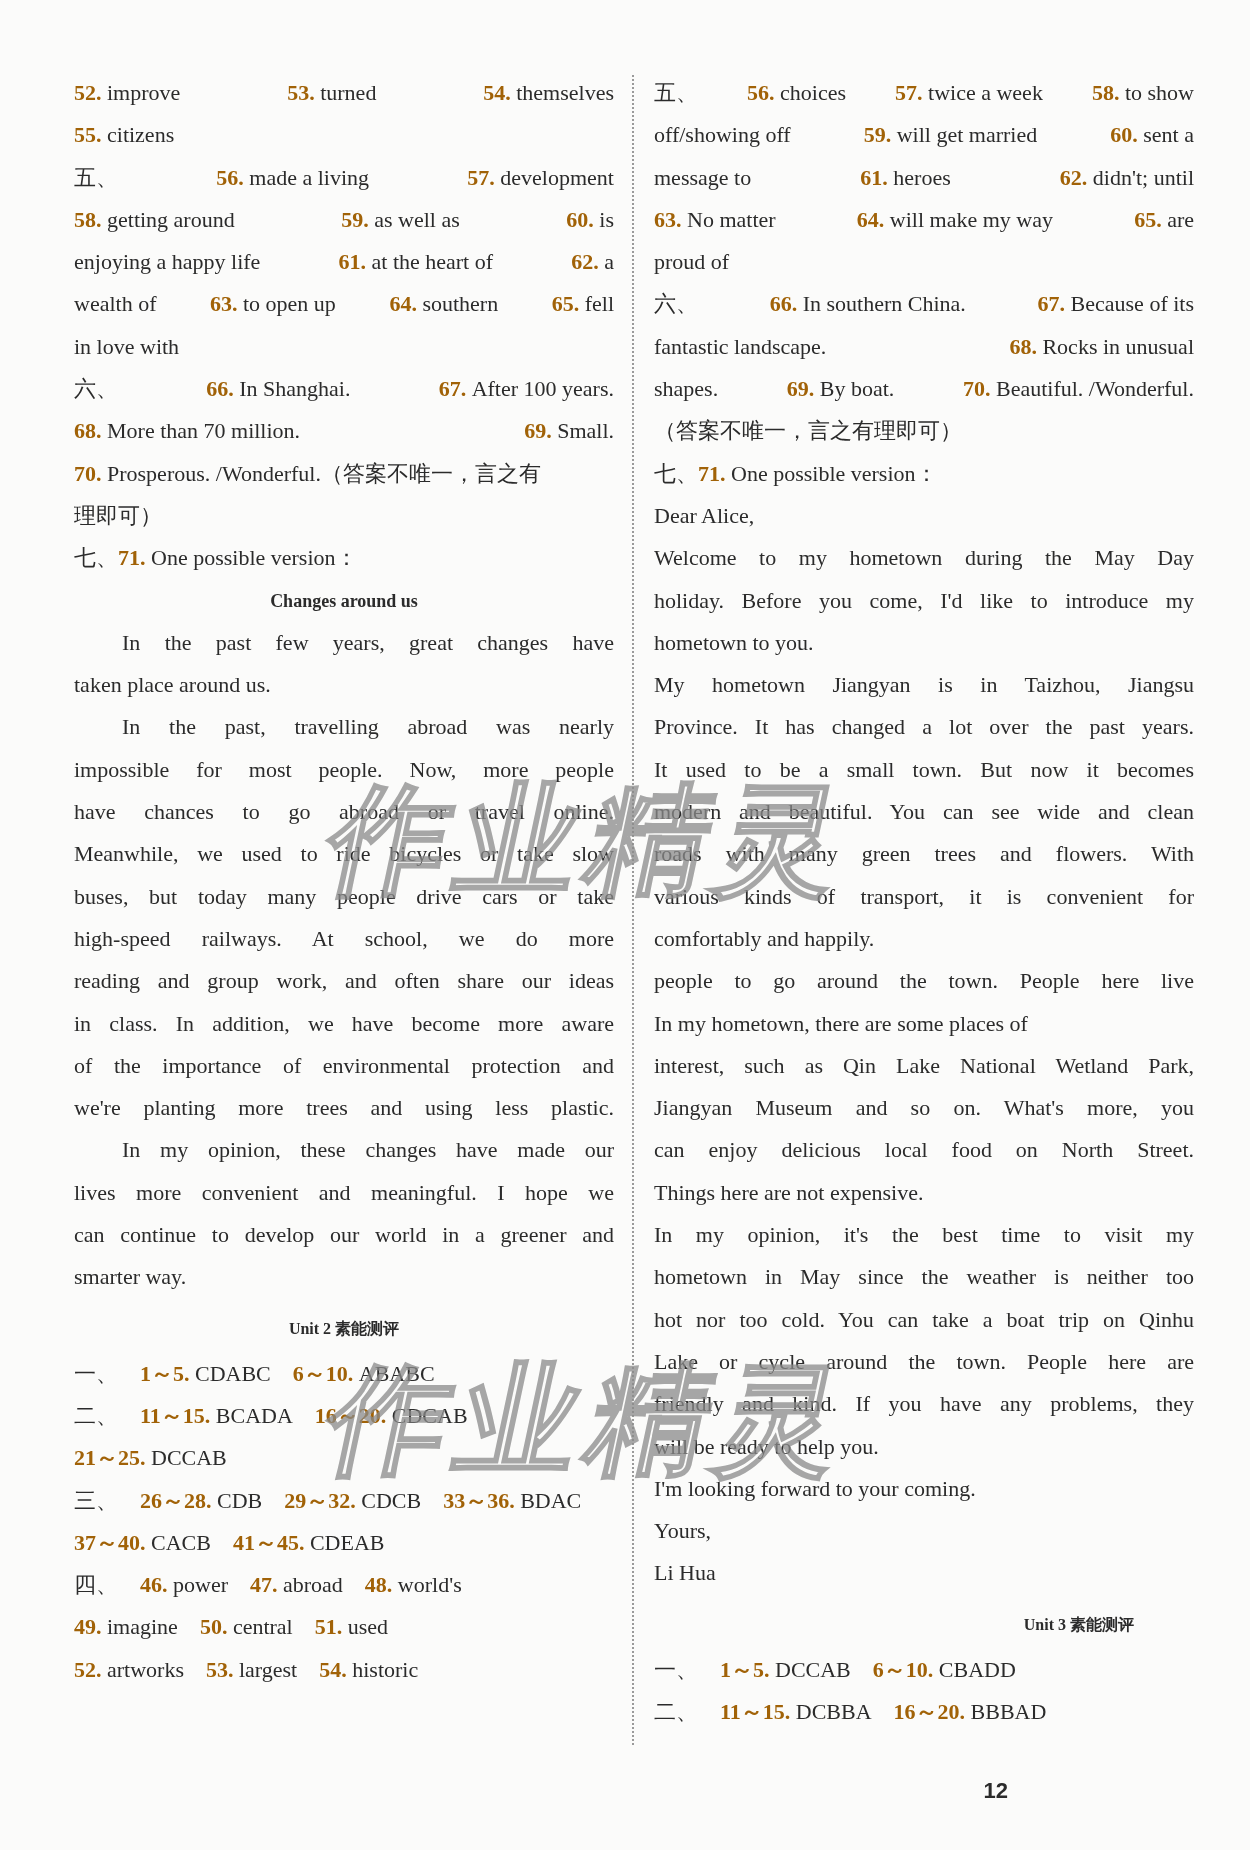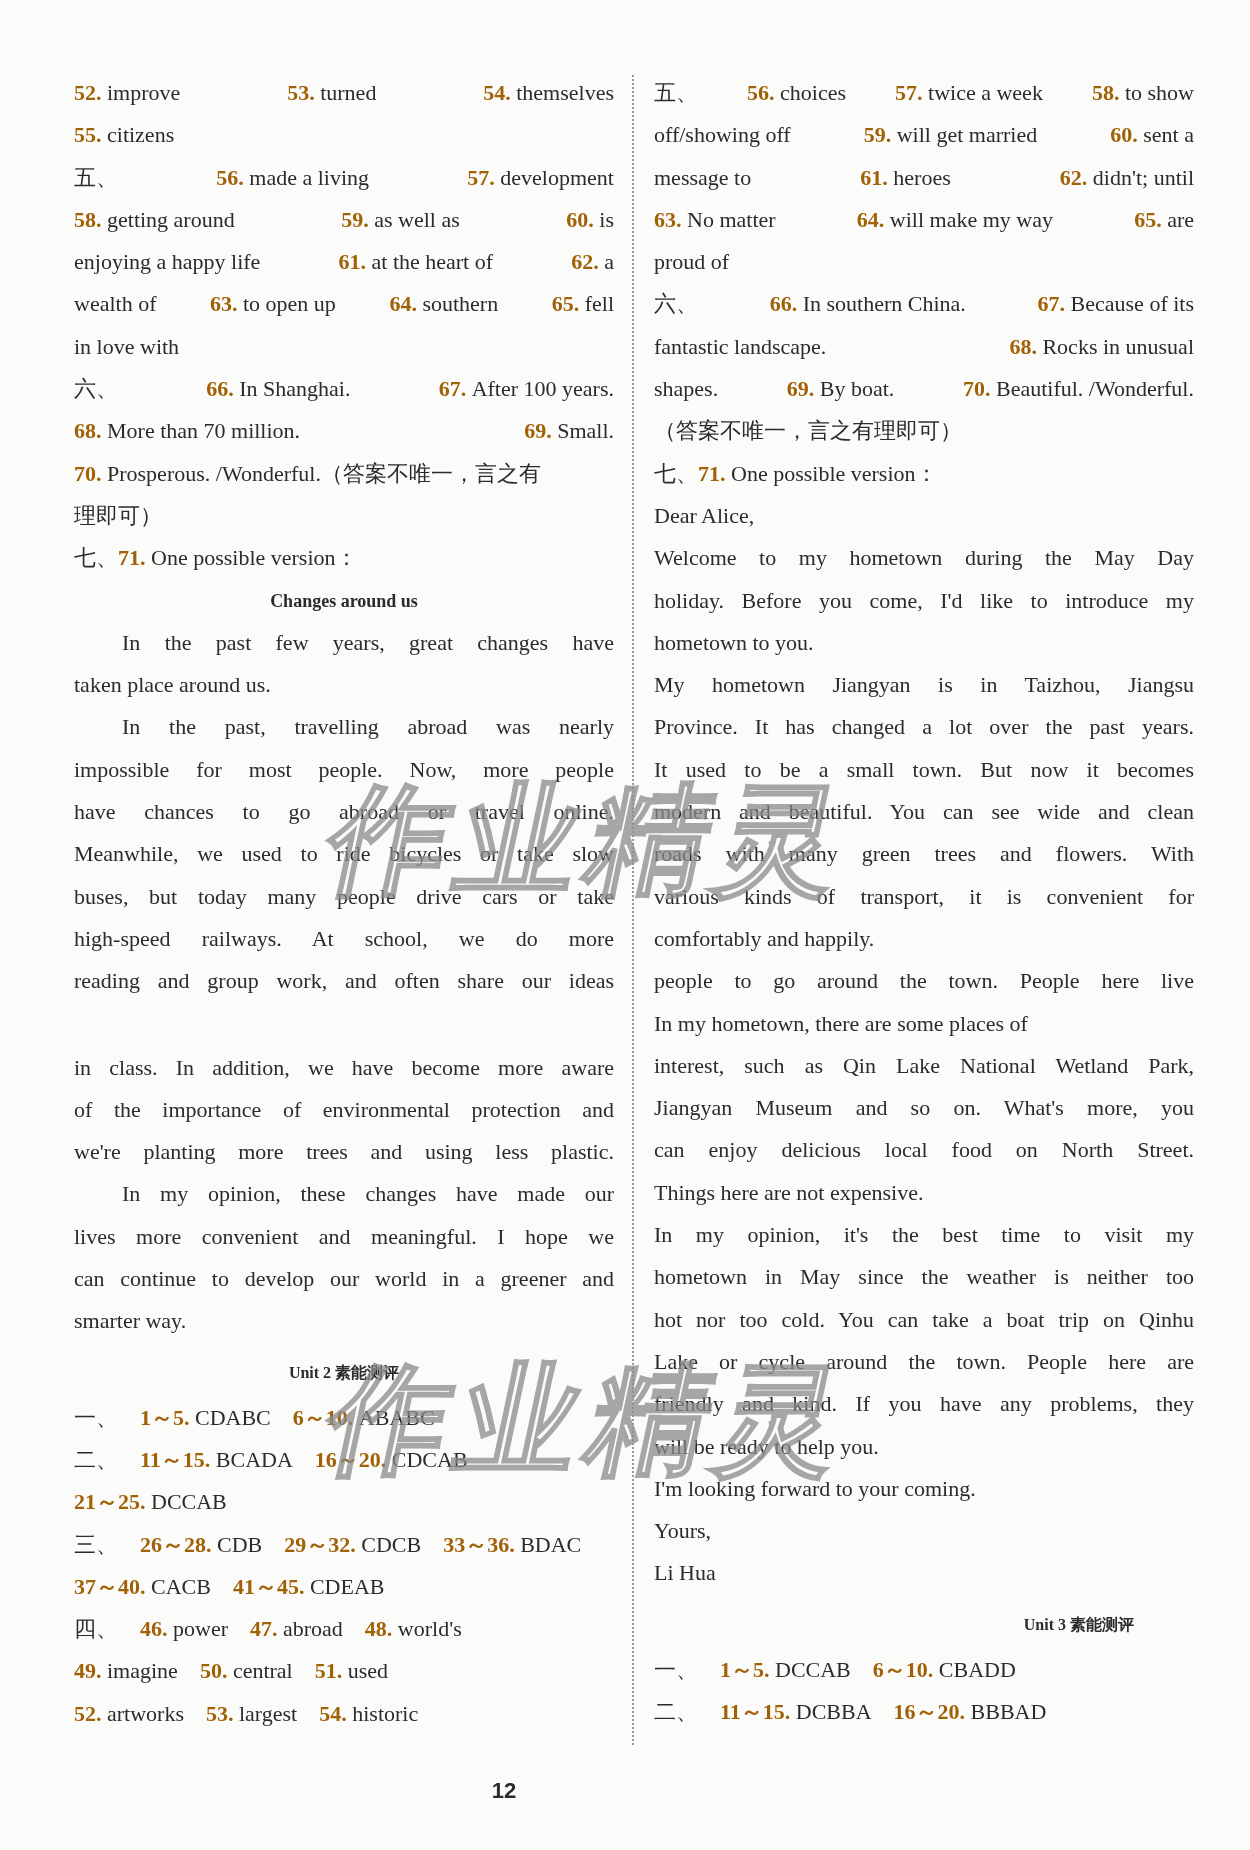--- a/index.html
+++ b/index.html
@@ -14,21 +14,21 @@
     position: absolute; left: 632px; top: 75px; height: 1670px; width: 0;
     border-left: 2px dotted #9a9a9a;
   }
   .line { height: 42.3px; line-height: 42.3px; font-size: 22px; white-space: nowrap; }
   .justify { display: flex; justify-content: space-between; }
   .b { font-weight: bold; color: #a16207; }
   .indent { padding-left: 48px; }
   .title { text-align: center; font-weight: bold; font-size: 18px; }
   .unit-title { text-align: center; font-weight: bold; font-size: 16px; height: 54px; line-height: 60px; }
   .page-number {
-    position: absolute; left: 0; width: 1008px; top: 1778px; text-align: center;
+    position: absolute; left: 0; width: 1008px; top: 1778px; text-align: right;
     font-family: "Liberation Sans", sans-serif; font-weight: bold; font-size: 22px;
   }
   .wm {
     position: absolute; font-family: "DejaVu Sans", sans-serif; font-weight: bold; font-size: 120px;
     color: transparent; -webkit-text-stroke: 2px #8a8a8a; letter-spacing: 10px; transform: skewX(-12deg); opacity: 0.75;
   }
   .gap { display: inline-block; width: 22px; }
 </style>
 </head>
 <body>
@@ -82,21 +82,21 @@
   <div id="left-essay">
       <div class="line indent" style="text-align: justify; text-align-last: justify; white-space: normal;">In the past few years, great changes have</div>
       <div class="line" style="text-align: justify; text-align-last: left; white-space: normal;">taken place around us.</div>
       <div class="line indent" style="text-align: justify; text-align-last: justify; white-space: normal;">In the past, travelling abroad was nearly</div>
       <div class="line" style="text-align: justify; text-align-last: justify; white-space: normal;">impossible for most people. Now, more people</div>
       <div class="line" style="text-align: justify; text-align-last: justify; white-space: normal;">have chances to go abroad or travel online.</div>
       <div class="line" style="text-align: justify; text-align-last: justify; white-space: normal;">Meanwhile, we used to ride bicycles or take slow</div>
       <div class="line" style="text-align: justify; text-align-last: justify; white-space: normal;">buses, but today many people drive cars or take</div>
       <div class="line" style="text-align: justify; text-align-last: justify; white-space: normal;">high-speed railways. At school, we do more</div>
       <div class="line" style="text-align: justify; text-align-last: justify; white-space: normal;">reading and group work, and often share our ideas</div>
-      <div class="line" style="text-align: justify; text-align-last: justify; white-space: normal; margin-top: 44px;">in class. In addition, we have become more aware</div>
+      <div class="line" style="text-align: justify; text-align-last: justify; white-space: normal;">in class. In addition, we have become more aware</div>
       <div class="line" style="text-align: justify; text-align-last: justify; white-space: normal;">of the importance of environmental protection and</div>
       <div class="line" style="text-align: justify; text-align-last: justify; white-space: normal;">we're planting more trees and using less plastic.</div>
       <div class="line indent" style="text-align: justify; text-align-last: justify; white-space: normal;">In my opinion, these changes have made our</div>
       <div class="line" style="text-align: justify; text-align-last: justify; white-space: normal;">lives more convenient and meaningful. I hope we</div>
       <div class="line" style="text-align: justify; text-align-last: justify; white-space: normal;">can continue to develop our world in a greener and</div>
       <div class="line" style="text-align: justify; text-align-last: left; white-space: normal;">smarter way.</div>
     </div>
   <div class="unit-title">Unit 2 素能测评</div>
   <div id="left-answers">
       <div class="line"><span><span>一、</span></span><span class="gap"></span><span><span class="b">1～5. </span><span>CDABC</span></span><span class="gap"></span><span><span class="b">6～10. </span><span>ABABC</span></span></div>

